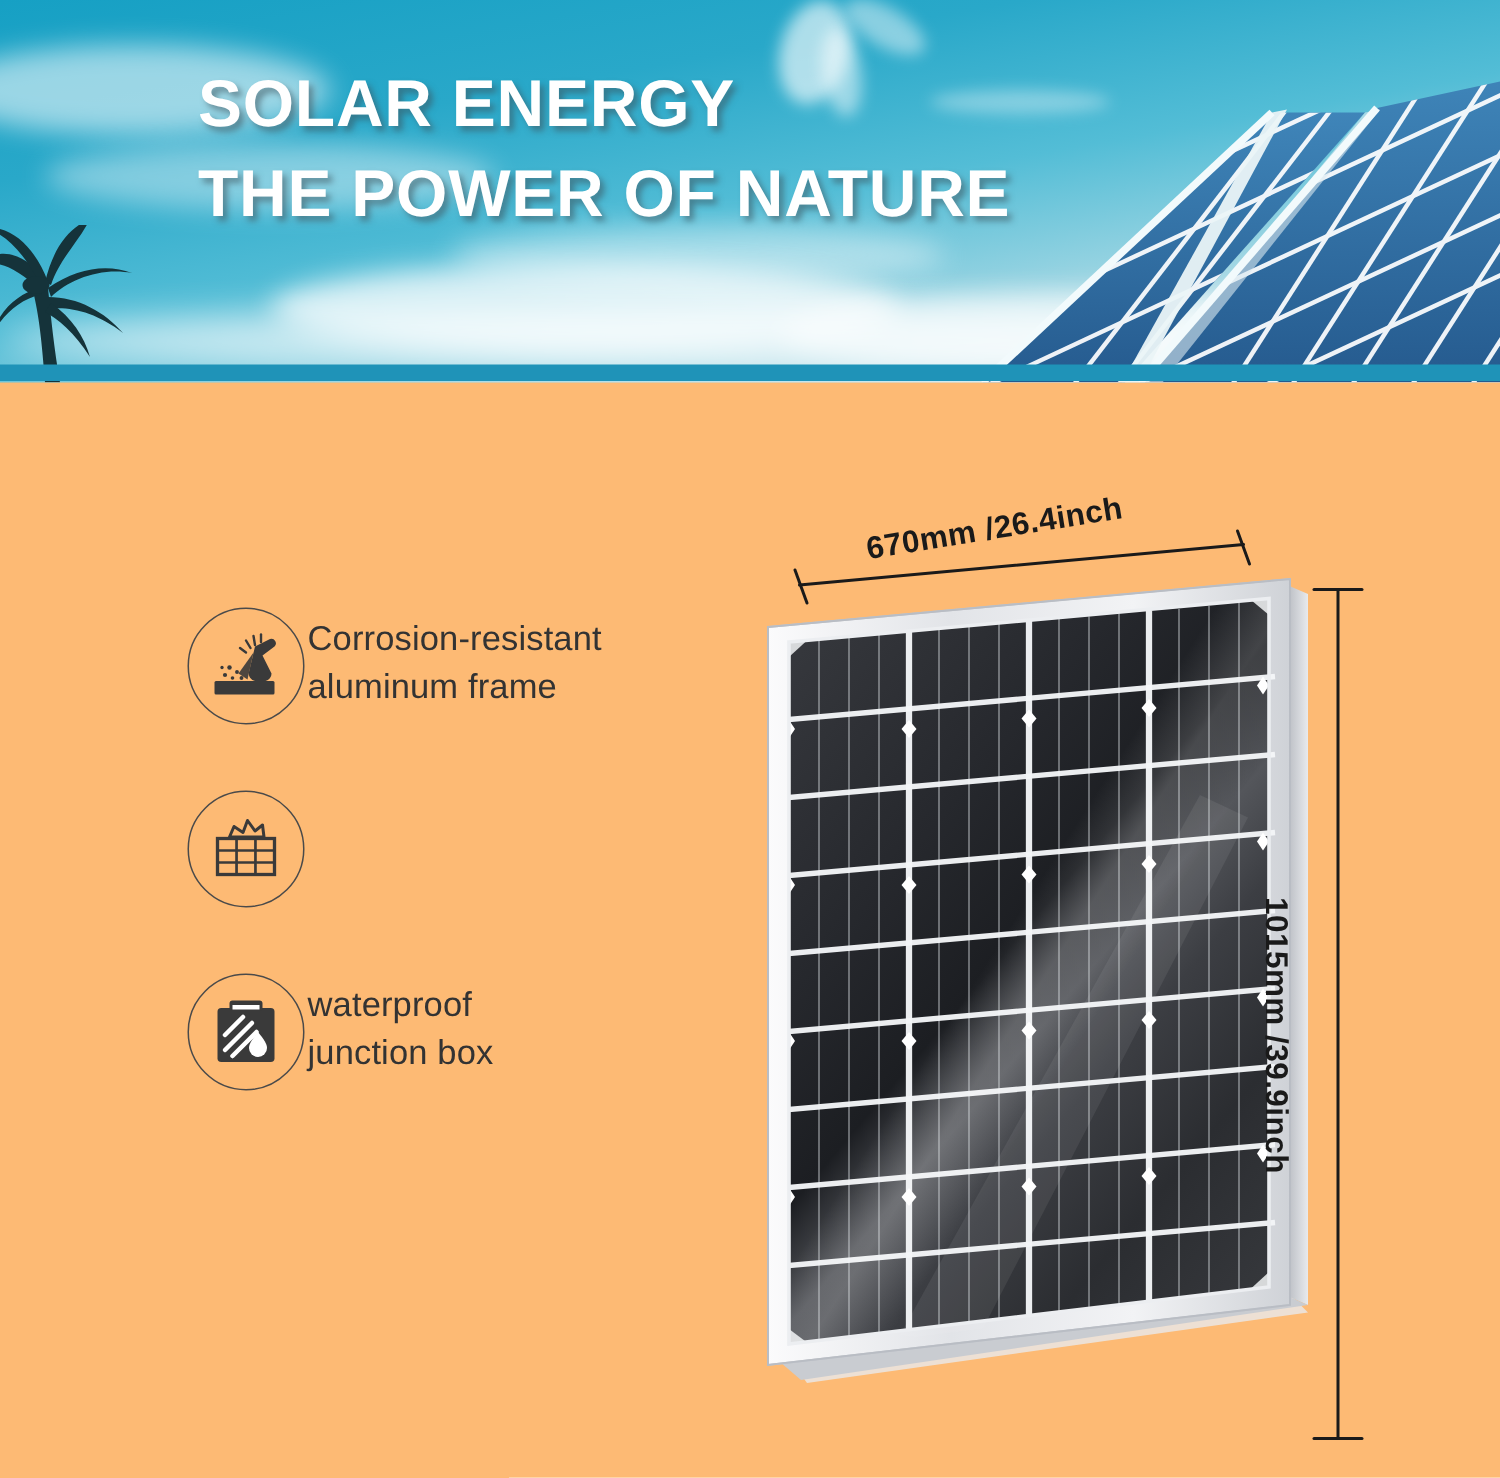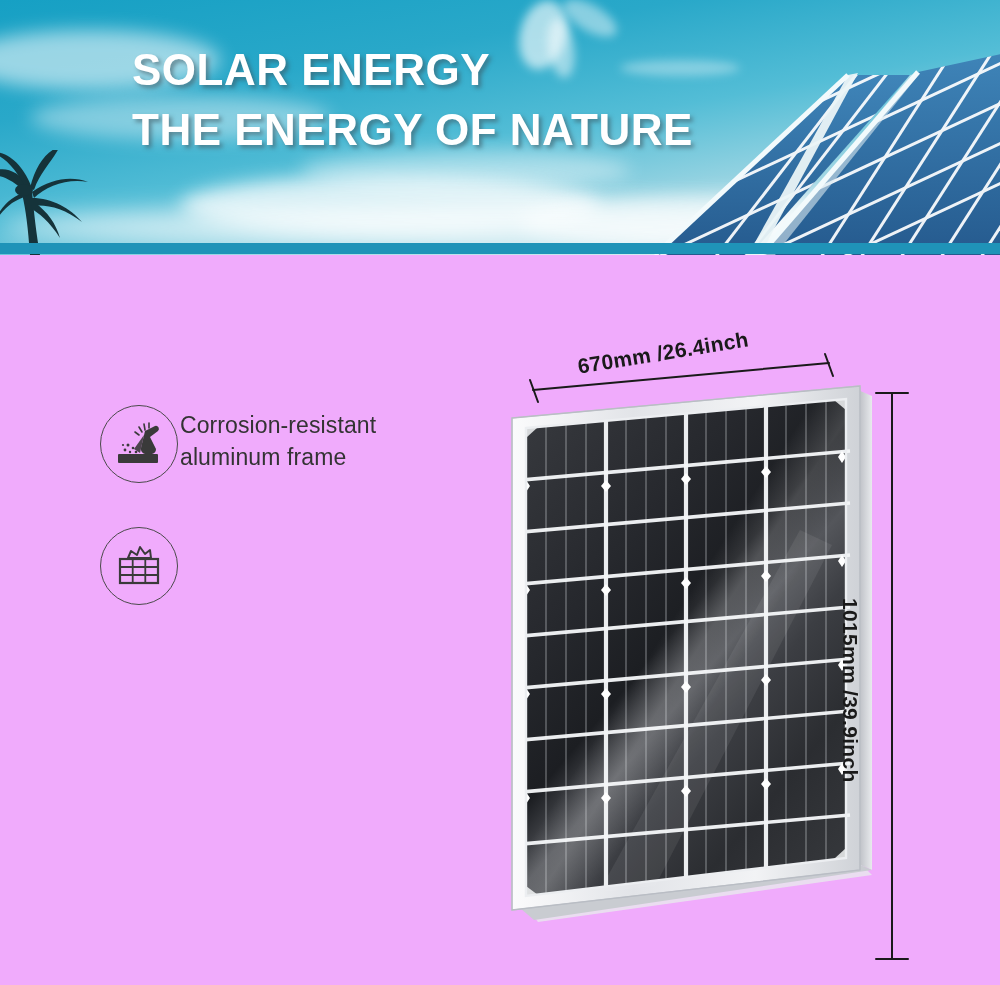--- a/index.html
+++ b/index.html
@@ -3,21 +3,21 @@
 <meta charset="utf-8">
 <style>
   html,body{margin:0;padding:0;}
   body{
     width:1000px;height:985px;
     background:#ffffff;
     font-family:"Liberation Sans",sans-serif;
     overflow:hidden;
     position:relative;
   }
-  #root{position:relative;width:1000px;height:985px;overflow:hidden;background:#f0abfc;}
+  #root{position:relative;width:1000px;height:985px;overflow:hidden;background:#fdba74;}
 
   
   .banner{
     position:absolute;left:0;top:0;width:1000px;height:255px;
     overflow:hidden;
     background:linear-gradient(170deg,#16a0c4 0%,#29a8c9 28%,#53bdd6 52%,#9fd6e3 74%,#cfe6ec 88%,#dfeef1 100%);
   }
   .cloud{position:absolute;border-radius:50%;background:#ffffff;filter:blur(9px);}
   .cl1{left:-40px;top:30px;width:260px;height:60px;opacity:.55;}
   .cl2{left:30px;top:95px;width:300px;height:45px;opacity:.4;}
@@ -48,21 +48,21 @@
   
   .bpanels{position:absolute;left:600px;top:30px;width:420px;height:225px;z-index:4;}
 
   .banner-bar{
     position:absolute;left:0;top:243px;width:1000px;height:11px;
     background:#1f93b8;z-index:8;
   }
 
   
   .features{position:absolute;left:0;top:405px;width:470px;}
-  .feature{position:relative;height:122px;}
+  .feature{position:relative;height:122px;margin-left:25px;}
   .fcircle{
     position:absolute;left:100px;top:0;
     width:78px;height:78px;border-radius:50%;
     border:1.6px solid #4a4a4a;
     box-sizing:border-box;
   }
   .fcircle svg{position:absolute;left:50%;top:50%;transform:translate(-50%,-50%);}
   .ftext{
     position:absolute;left:180px;top:4px;
     font-size:23px;line-height:32px;color:#333333;
@@ -159,21 +159,21 @@
         <path d="M38,42 C58,28 78,26 94,32 C74,28 52,36 40,48 Z"></path>
         <path d="M38,48 C58,48 76,58 88,72 C70,58 52,54 38,56 Z"></path>
         <path d="M34,46 C18,50 8,60 0,74 C6,56 18,46 32,42 Z"></path>
         <path d="M40,52 C54,62 62,74 66,88 C56,72 44,62 36,58 Z"></path>
         <ellipse cx="30" cy="40" rx="9" ry="6"></ellipse>
       </g>
     </svg>
 
     <div class="banner-title">
       <div>SOLAR ENERGY</div>
-      <div>THE ENERGY OF NATURE</div>
+      <div>THE POWER OF NATURE</div>
     </div>
     <div class="banner-bar"></div>
   </div>
 
   <div class="features">
 
     <div class="feature">
       <div class="fcircle">
         <svg width="50" height="46" viewBox="0 0 50 46">
           <rect x="4" y="33" width="40" height="9" rx="1" fill="#3a3a3a"></rect>
@@ -208,20 +208,37 @@
             <line x1="18.7" y1="17" x2="18.7" y2="41"></line>
             <line x1="31.3" y1="17" x2="31.3" y2="41"></line>
             <line x1="6" y1="25" x2="44" y2="25"></line>
             <line x1="6" y1="33" x2="44" y2="33"></line>
           </g>
         </svg>
       </div>
     </div>
 
 
+    <div class="feature">
+      <div class="fcircle">
+        <svg width="46" height="48" viewBox="0 0 46 48">
+          <rect x="4" y="8" width="38" height="36" rx="2.5" fill="#3a3a3a"></rect>
+          <rect x="12" y="3" width="22" height="7" rx="2" fill="#3a3a3a"></rect>
+          <rect x="14" y="6" width="18" height="3" fill="#ffffff"></rect>
+          <g stroke="#ffffff" stroke-width="3" stroke-linecap="round">
+            <line x1="9" y1="26" x2="21" y2="14"></line>
+            <line x1="9" y1="36" x2="27" y2="18"></line>
+            <line x1="14" y1="40" x2="30" y2="24"></line>
+          </g>
+          <path d="M31,24 c4,5 6,8 6,10.6 a6,6 0 0 1 -12,0 C25,32 27,29 31,24 Z" fill="#ffffff"></path>
+        </svg>
+      </div>
+      <div class="ftext">waterproof
+junction box</div>
+    </div>
   </div>
 
   <div class="panel-area">
     <svg class="panel-svg" width="520" height="650" viewBox="0 0 520 650">
       <defs>
         <linearGradient id="cellg" x1="0.12" y1="0" x2="0.88" y2="1">
           <stop offset="0%" stop-color="#35373c"></stop>
           <stop offset="28%" stop-color="#26282d"></stop>
           <stop offset="46%" stop-color="#1c1e22"></stop>
           <stop offset="56%" stop-color="#54565b"></stop>

